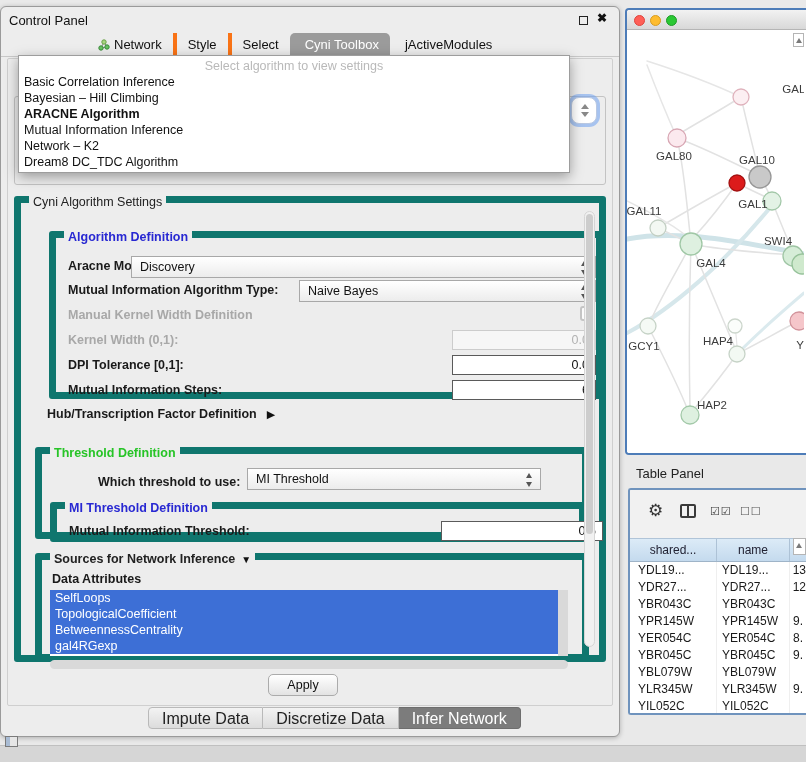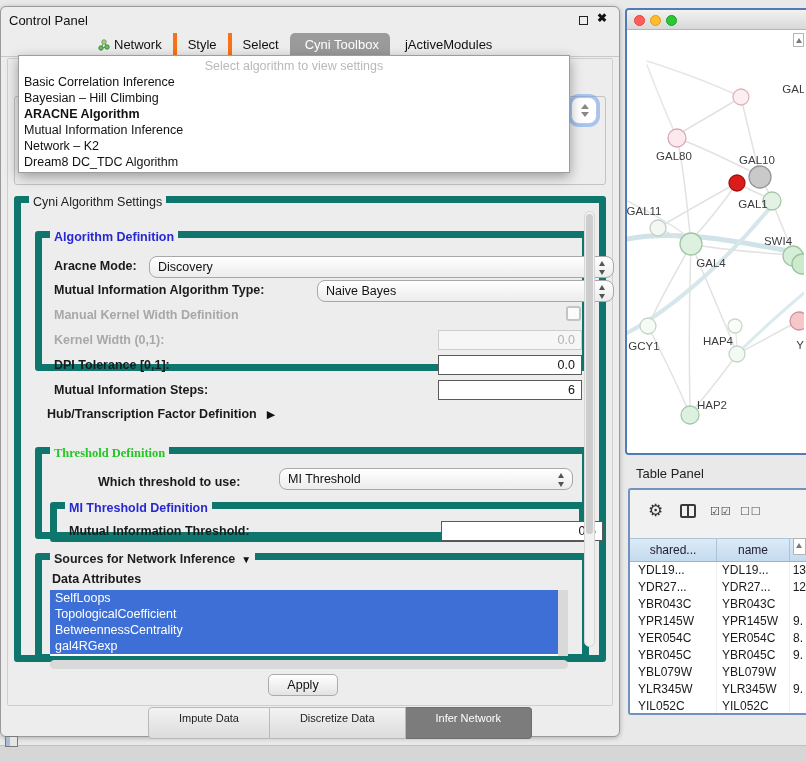--- a/index.html
+++ b/index.html
@@ -39,26 +39,26 @@
   .popup-item{font-size:12.5px;line-height:16px;height:16px;padding:0 5px;color:#111;white-space:nowrap;}
   .popup-item.placeholder{color:#b9b9b9;text-align:center;}
   .popup-item.sel{font-weight:bold;}
 
   
   .group{position:absolute;border:7px solid #0f766e;border-radius:3px;}
   .group-title{position:absolute;top:-8px;left:8px;background:#ededed;padding:0 4px;font-size:12.5px;
     font-weight:bold;color:#222;white-space:nowrap;}
   .t-plain{font-weight:normal;color:#222;}
   .t-blue{color:#2828d2;}
-  .t-green{color:#27c427;font-family:Liberation Serif, serif;}
+  .t-green{color:#27c427;}
   #settings-group{left:14px;top:196px;width:592px;height:466px;z-index:4;background:#ededed;}
   .flabel{position:absolute;font-size:12.5px;font-weight:bold;color:#1a1a1a;white-space:nowrap;}
   .flabel.disabled{color:#a8a8a8;}
   .combo{position:absolute;height:22px;background:linear-gradient(#ffffff,#ececec);border:1px solid #a8a8a8;
-    border-radius:8px;font-size:12.5px;line-height:20px;padding-left:8px;color:#111;margin-left:32px;}
+    border-radius:0;font-size:12.5px;line-height:20px;padding-left:8px;color:#111;}
   .combo .arrows{position:absolute;right:6px;top:4px;width:9px;height:14px;}
   .combo .arrows::before{content:"";position:absolute;left:1px;top:0;border-left:3.5px solid transparent;
     border-right:3.5px solid transparent;border-bottom:5px solid #555;}
   .combo .arrows::after{content:"";position:absolute;left:1px;bottom:0;border-left:3.5px solid transparent;
     border-right:3.5px solid transparent;border-top:5px solid #555;}
   .tfield{position:absolute;height:20px;background:#fff;border:1px solid #5a5a5a;font-size:12.5px;
     text-align:right;padding:0 6px;color:#111;font-family:"Liberation Sans",sans-serif;}
   .tfield.disabled{border-color:#cccccc;background:#f6f6f6;color:#b2b2b2;}
   .checkbox{position:absolute;width:15px;height:15px;border:2px solid #c4c4c4;border-radius:3px;background:#fbfbfb;}
   #hub-row{position:absolute;left:26px;top:204px;font-size:12.5px;font-weight:bold;color:#1a1a1a;}
@@ -71,21 +71,21 @@
   .list-scroll{flex:0 0 10px;background:#d9d9d9;}
   .hscroll{position:absolute;left:8px;top:100px;width:518px;height:9px;background:#d9d9d9;border-radius:5px;}
   .vscroll{position:absolute;right:4px;top:8px;bottom:8px;width:11px;background:#f1f1f1;
     border:1px solid #d6d6d6;border-radius:6px;}
   .vscroll .thumb{position:absolute;left:1px;right:1px;top:2px;height:320px;background:#cdcdcd;border-radius:5px;}
 
   #apply-button{position:absolute;left:268px;top:674px;width:70px;height:22px;border:1px solid #ababab;
     border-radius:5px;background:linear-gradient(#ffffff,#e3e3e3);font-size:12.5px;text-align:center;
     line-height:20px;color:#111;z-index:6;}
   #bottom-tab-bar{position:absolute;left:148px;top:707px;height:22px;display:flex;z-index:6;}
-  .btab{height:32px;line-height:21px;padding:0 30px;font-size:11px;background:linear-gradient(#f3f3f3,#dcdcdc);
+  .btab{height:22px;line-height:21px;padding:0 13px;font-size:16px;background:linear-gradient(#f3f3f3,#dcdcdc);
     border:1px solid #b9b9b9;border-left:none;color:#222;white-space:nowrap;}
   .btab:first-child{border-left:1px solid #b9b9b9;border-radius:4px 0 0 4px;}
   .btab:last-child{border-radius:0 4px 4px 0;}
   .btab.selected{background:#7c7c7c;color:#fff;border-color:#6e6e6e;}
 
   
   #network-window{position:absolute;left:625px;top:8px;width:181px;height:447px;background:#fff;
     border:2px solid #4d7cb8;border-right:none;border-radius:4px 0 0 4px;overflow:hidden;z-index:1;}
   .net-titlebar{position:relative;height:20px;background:linear-gradient(#f2f2f2,#d8d8d8);
     border-bottom:1px solid #b5b5b5;}
@@ -165,21 +165,21 @@
     </div>
   <div class="content-frame"></div>
 </div>
 
 <div id="hidden-group"></div>
 <div id="focus-spinner"></div>
 
 <div id="settings-group" class="group">
   <span class="group-title t-plain">Cyni Algorithm Settings</span>
 
-  <div class="group" style="left:14px;top:28px;width:554px;height:140px;">
+  <div class="group" style="left:28px;top:28px;width:554px;height:168px;">
     <span class="group-title t-blue">Algorithm Definition</span>
     <span class="flabel" style="left:12px;top:21px;">Aracne Mode:</span>
     <div class="combo" style="left:75px;top:18px;width:465px;">
       <span>Discovery</span>
       <span class="arrows"></span>
     </div>
     <span class="flabel" style="left:12px;top:45px;">Mutual Information Algorithm Type:</span>
     <div class="combo" style="left:243px;top:42px;width:297px;">
       <span>Naive Bayes</span>
       <span class="arrows"></span>

